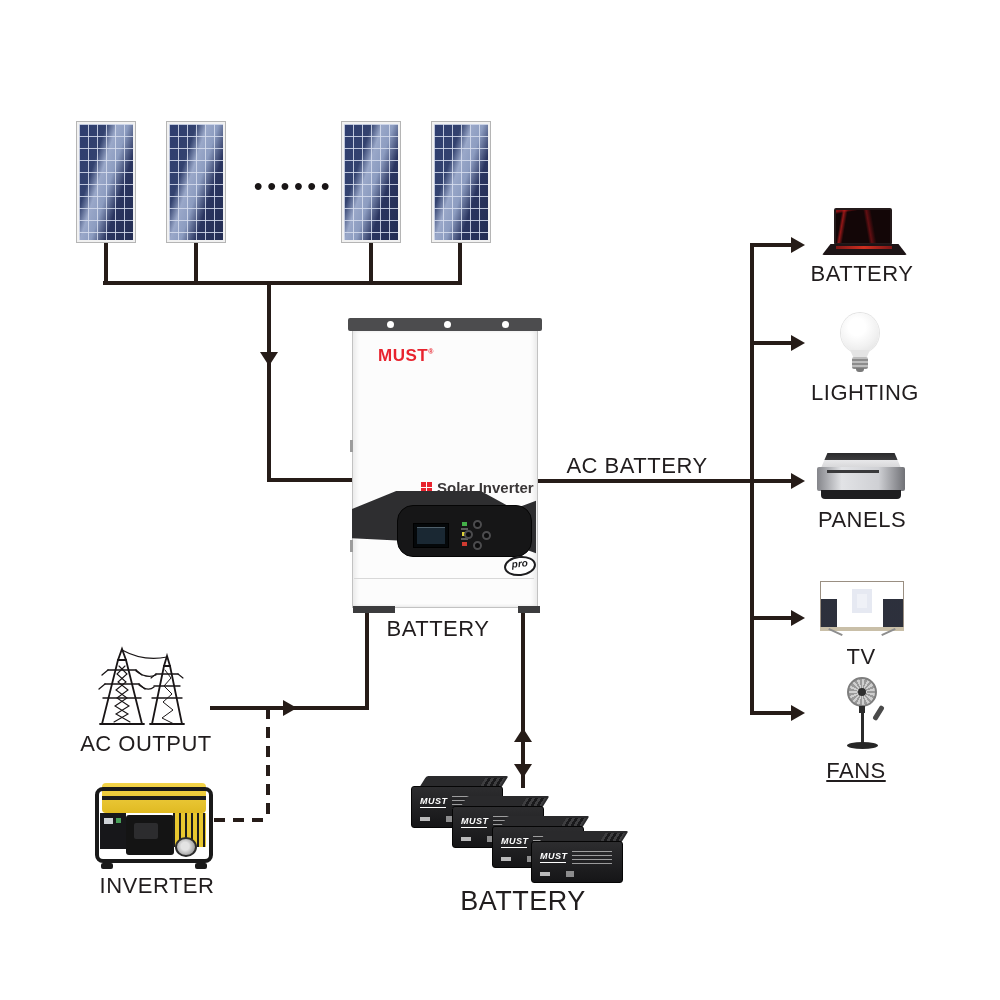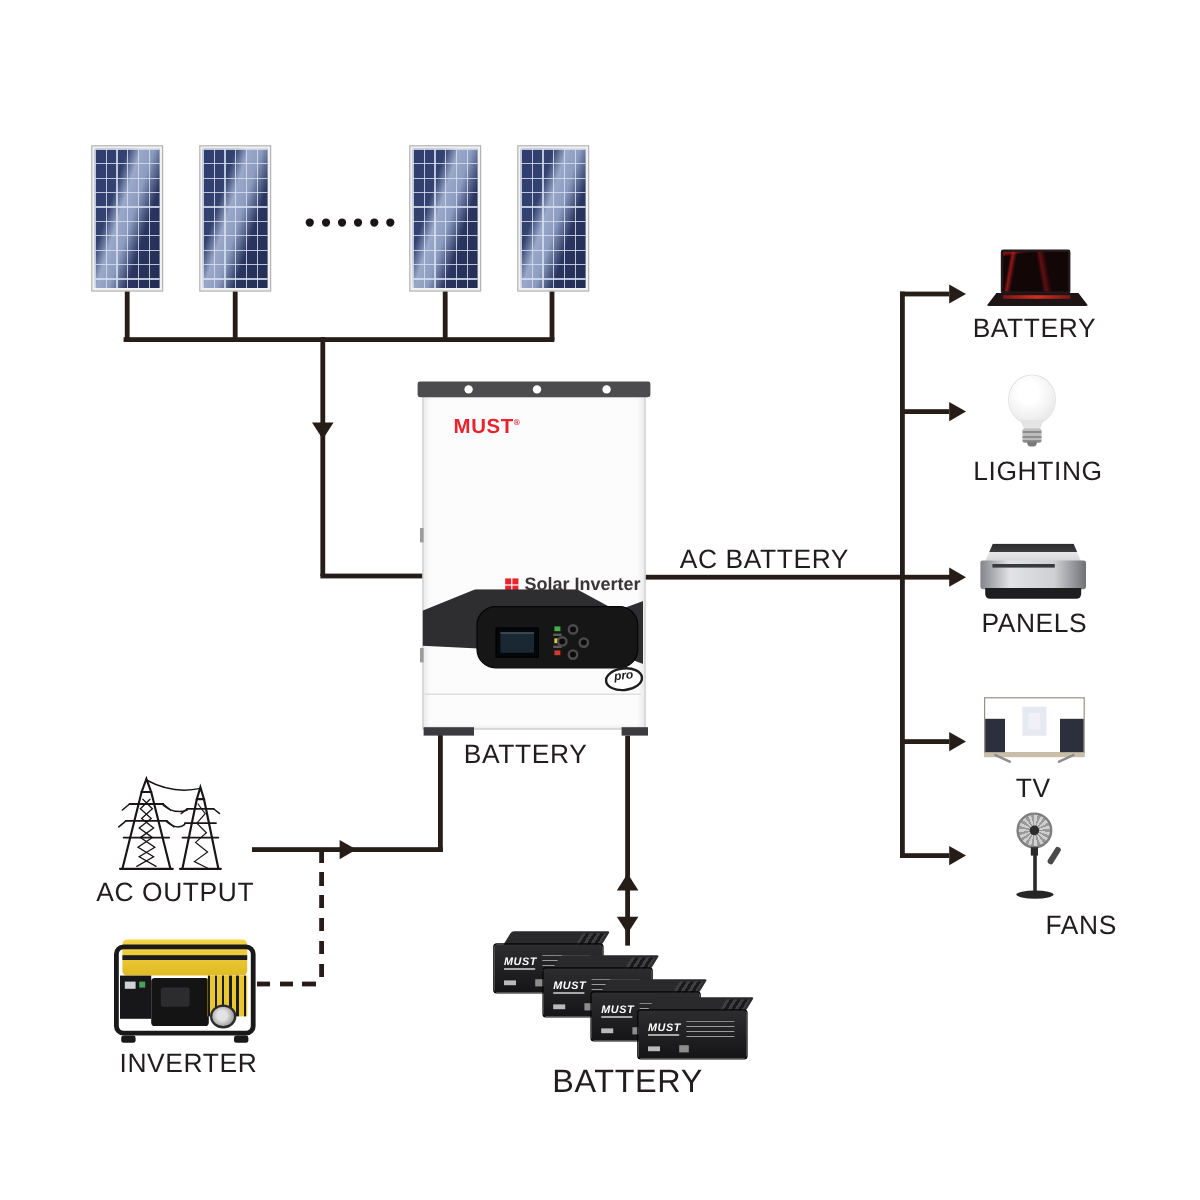--- a/index.html
+++ b/index.html
@@ -132,21 +132,21 @@
 
   <div class="lbl" style="left:637px;top:453px;">AC BATTERY</div>
   <div class="lbl" style="left:438px;top:616px;">BATTERY</div>
   <div class="lbl" style="left:146px;top:731px;">AC OUTPUT</div>
   <div class="lbl" style="left:157px;top:873px;">INVERTER</div>
   <div class="lbl big" style="left:523px;top:886px;">BATTERY</div>
   <div class="lbl" style="left:862px;top:261px;">BATTERY</div>
   <div class="lbl" style="left:865px;top:380px;">LIGHTING</div>
   <div class="lbl" style="left:862px;top:507px;">PANELS</div>
   <div class="lbl" style="left:861px;top:644px;text-align:center;">TV</div>
-  <div class="lbl" style="left:901px;top:758px;">FANS</div>
+  <div class="lbl" style="left:856px;top:758px;text-decoration:underline;">FANS</div>
 
   <div class="panel" style="left:76px;top:121px;">
       <div class="panel-cells"></div>
     </div>
   <div class="panel" style="left:166px;top:121px;">
       <div class="panel-cells"></div>
     </div>
   <div class="panel" style="left:341px;top:121px;">
       <div class="panel-cells"></div>
     </div>

